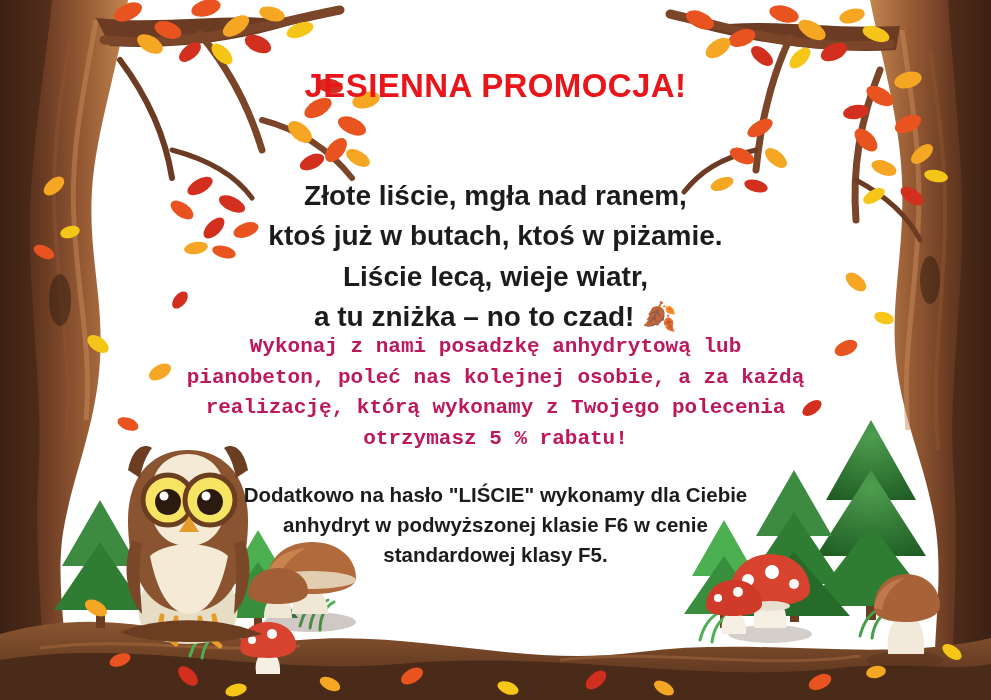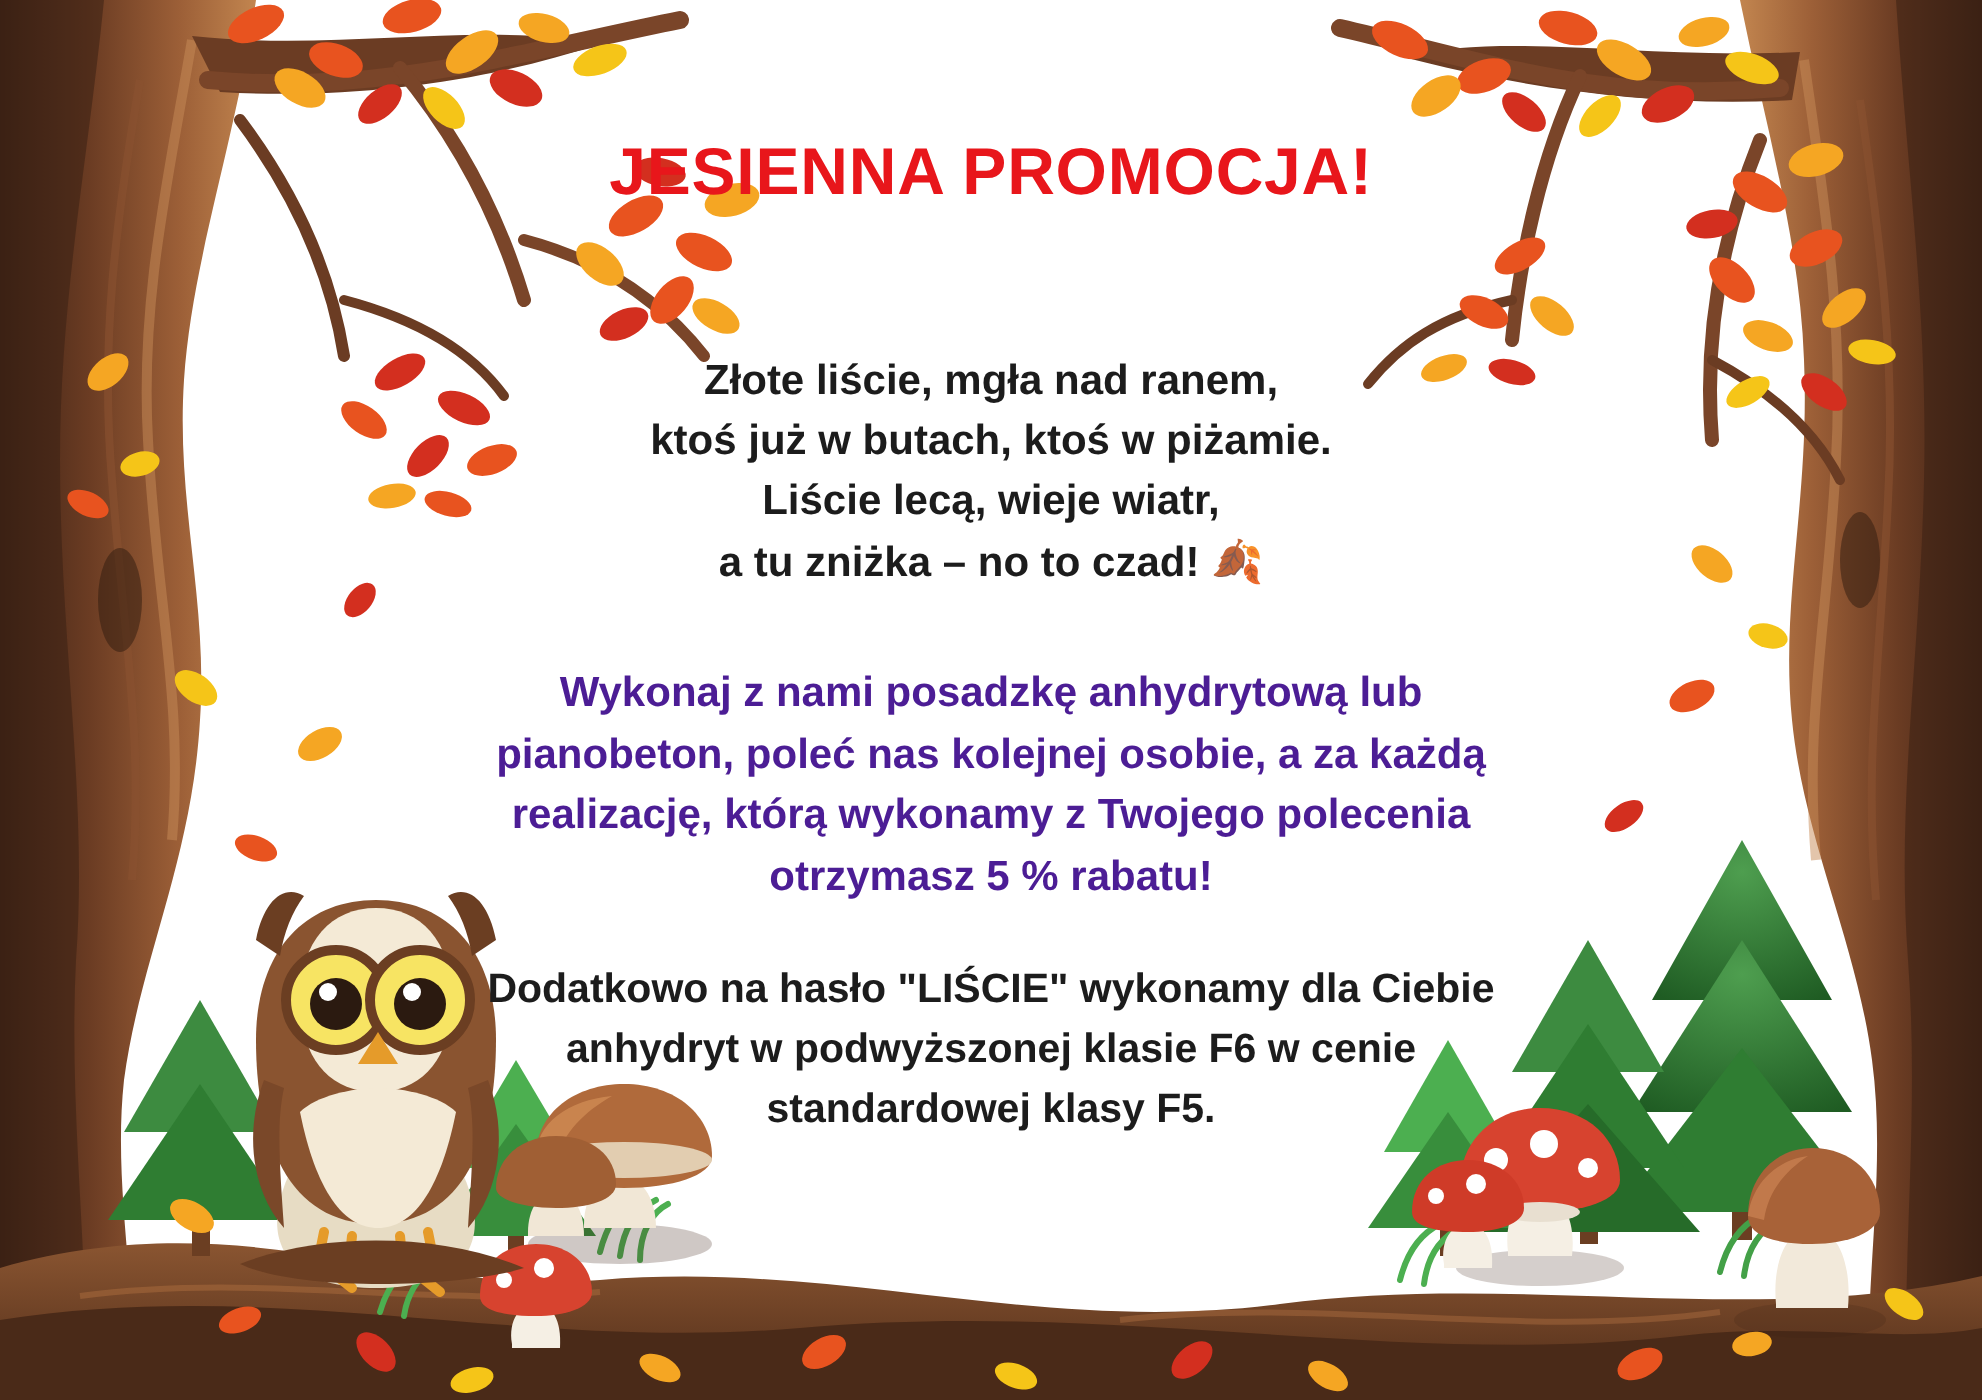--- a/index.html
+++ b/index.html
@@ -39,29 +39,30 @@
     white-space: pre-line;
   }
   #headline {
     top: 64px;
     font-size: 33px;
     color: #e8161b;
     letter-spacing: 0.4px;
   }
   #stanza-1 {
     top: 176px;
-    font-size: 21px;
+    font-size: 28px;
     color: #1c1c1c;
     line-height: 1.44;
   }
   #stanza-2 {
     top: 332px;
     font-size: 21px;
-    color: #4c1d95;
+    color: #be185d;
     line-height: 1.46;
+    font-family: Liberation Mono, monospace;
   }
   #stanza-3 {
     top: 480px;
     font-size: 20.5px;
     color: #1c1c1c;
     line-height: 1.46;
   }
 </style>
 </head>
 <body>

